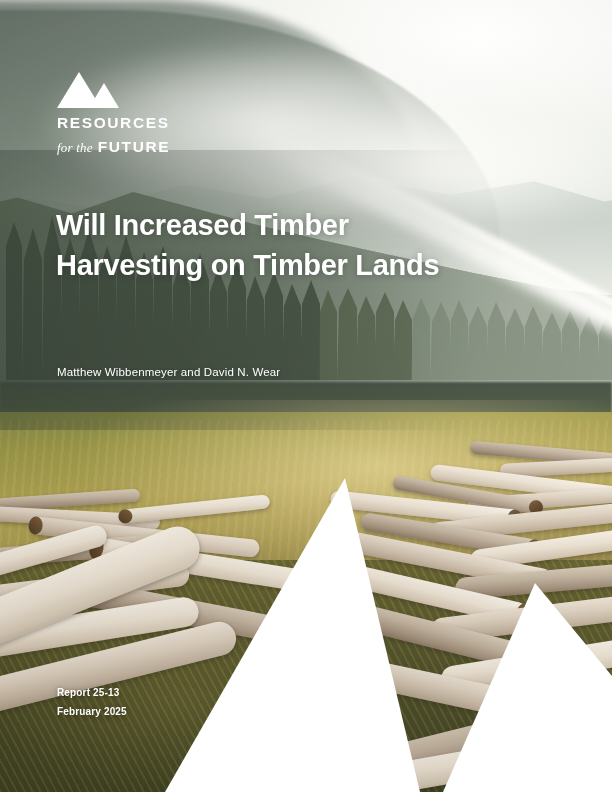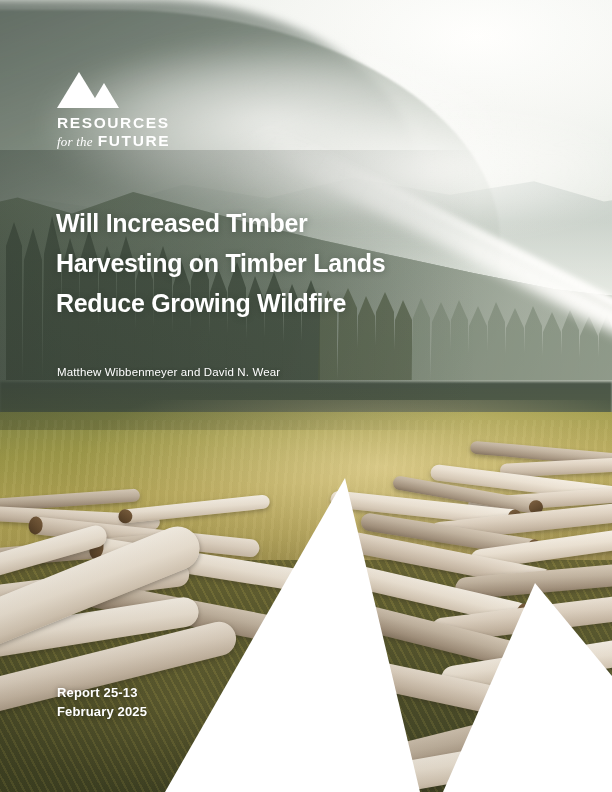--- a/index.html
+++ b/index.html
@@ -154,43 +154,43 @@
   
   .content{position:absolute;inset:0;}
 
   .logo{position:absolute;left:57px;top:72px;width:180px;}
   .logo-mark{display:block;margin-bottom:7px;}
   .logo-word{line-height:1;}
   .logo-resources{
     display:block;color:#fff;font-weight:bold;font-size:15.5px;
     letter-spacing:1.6px;
   }
-  .logo-line2{display:flex;align-items:baseline;gap:5px;margin-top:2px;}
+  .logo-line2{display:flex;align-items:baseline;gap:5px;margin-top:8px;}
   .logo-forthe{
     color:#fff;font-family:"Liberation Serif","DejaVu Serif",serif;
     font-style:italic;font-size:13px;letter-spacing:.2px;
   }
   .logo-future{
     color:#fff;font-weight:bold;font-size:15.5px;letter-spacing:1.6px;
   }
 
   .title{
     position:absolute;left:56px;top:186px;width:470px;
-    color:#fff;font-weight:bold;font-size:25px;line-height:40px;
+    color:#fff;font-weight:bold;font-size:29px;line-height:40px;
     letter-spacing:-.3px;
     text-shadow:0 1px 6px rgba(30,40,32,.35);
   }
   .authors{
     position:absolute;left:57px;top:366px;
     color:#fff;font-weight:normal;font-size:11.5px;letter-spacing:.15px;
     text-shadow:0 1px 4px rgba(30,40,32,.45);
   }
   .meta{
     position:absolute;left:57px;top:683px;
-    color:#fff;font-weight:bold;font-size:13px;line-height:19px;
+    color:#fff;font-weight:bold;font-size:10px;line-height:19px;
     letter-spacing:.15px;
     text-shadow:0 1px 5px rgba(25,25,15,.55);
   }
   .meta span{display:block;}
 </style>
 </head>
 <body>
 
 <div id="cover">
 
@@ -317,21 +317,21 @@
         <span class="logo-line2">
           <span class="logo-forthe">for the</span>
           <span class="logo-future">FUTURE</span>
         </span>
       </div>
     </div>
 
     <h1 class="title">
       <span>Will Increased Timber</span><br>
       <span>Harvesting on Timber Lands</span><br>
-      <span>Reduce Growing Wildfire</span><br>
+      <br>
     </h1>
 
     <div class="authors">Matthew Wibbenmeyer and David N. Wear</div>
 
     <div class="meta">
       <span>Report 25-13</span>
       <span>February 2025</span>
     </div>
 
   </div>

